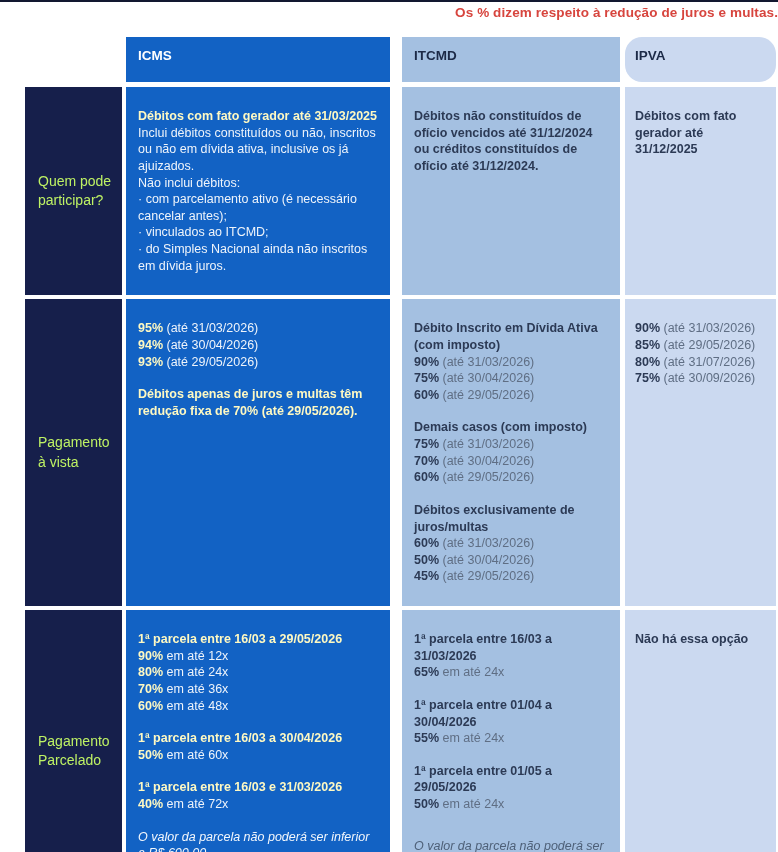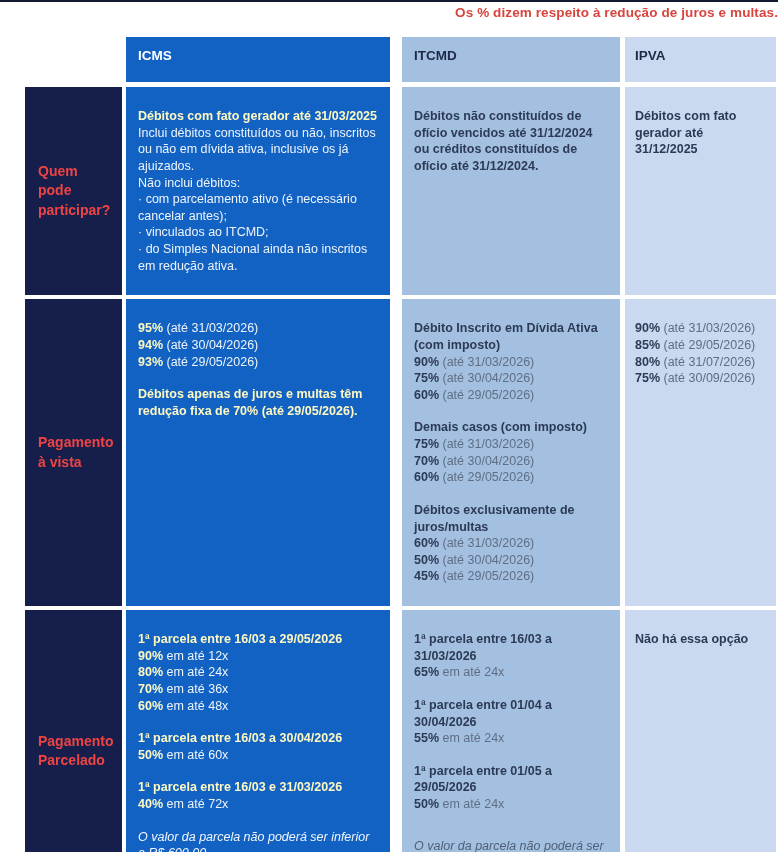--- a/index.html
+++ b/index.html
@@ -27,33 +27,33 @@
     letter-spacing:.1px;
     text-align:right;
   }
   .table{width:751px;margin:17px 0 0 25px;}
   .trow{display:flex;align-items:stretch;}
   .head-row{height:45px;margin-bottom:5px;}
   .body-row{margin-bottom:4px;}
   .body-row:last-child{margin-bottom:0;}
   .lcell{width:97px;flex:0 0 97px;}
   .label-cell{
-    background:var(--navy);color:#ef4444;
+    background:var(--navy);color:#bef264;
     display:flex;flex-direction:column;justify-content:center;
     padding:10px 8px 10px 13px;
-    font-size:14px;font-weight:700;line-height:1.38;
+    font-size:14px;font-weight:400;line-height:1.38;
   }
   .cell{display:flex;flex-direction:column;padding:21px 12px;}
   .col-icms{width:264px;flex:0 0 264px;margin-left:4px;}
   .col-itcmd{width:218px;flex:0 0 218px;margin-left:12px;}
   .col-ipva{width:151px;flex:0 0 151px;margin-left:5px;padding-left:10px;padding-right:8px;}
   .head{font-size:13.5px;font-weight:700;justify-content:flex-start;padding-top:11px;}
   .head.col-icms{background:var(--icms-blue);color:#fff;}
   .head.col-itcmd{background:var(--itcmd-bg);color:#1C2A47;}
-  .head.col-ipva{background:var(--ipva-bg);color:#1C2A47;}
+  .head.col-ipva{background:var(--ipva-bg);color:#1C2A47;border-radius:17px;}
   .blue{background:var(--icms-blue);color:rgba(255,255,255,.93);}
   .light-md{background:var(--itcmd-bg);color:var(--muted-text);}
   .light{background:var(--ipva-bg);color:var(--muted-text);}
   .line{font-size:12.5px;line-height:1.33;margin:0;}
   .spacer{height:16px;flex:0 0 16px;}
   .b{font-weight:700;}
   .i{font-style:italic;}
   .blue .b{color:#fef9c3;margin-top:21px;}
   .blue .i{color:rgba(255,255,255,.95);}
   .light-md .b,.light .b{color:var(--dark-text);}
@@ -78,21 +78,21 @@
         <div class="trow body-row" style="min-height: 185px;">
           <div class="lcell label-cell">
             <span>Quem pode participar?</span>
           </div>
           <div class="cell col-icms blue">
             <p class="line"><span class="b ">Débitos com fato gerador até 31/03/2025</span></p>
             <p class="line"><span>Inclui débitos constituídos ou não, inscritos ou não em dívida ativa, inclusive os já ajuizados.</span></p>
             <p class="line"><span>Não inclui débitos:</span></p>
             <p class="line"><span>· com parcelamento ativo (é necessário cancelar antes);</span></p>
             <p class="line"><span>· vinculados ao ITCMD;</span></p>
-            <p class="line"><span>· do Simples Nacional ainda não inscritos em redução ativa.</span></p>
+            <p class="line"><span>· do Simples Nacional ainda não inscritos em dívida juros.</span></p>
           </div>
           <div class="cell col-itcmd light-md">
             <p class="line"><span class="b ">Débitos não constituídos de ofício vencidos até 31/12/2024 ou créditos constituídos de ofício até 31/12/2024.</span></p>
           </div>
           <div class="cell col-ipva light">
             <p class="line"><span class="b ">Débitos com fato gerador até 31/12/2025</span></p>
           </div>
         </div>
         <div class="trow body-row" style="min-height: 284px;">
           <div class="lcell label-cell">

